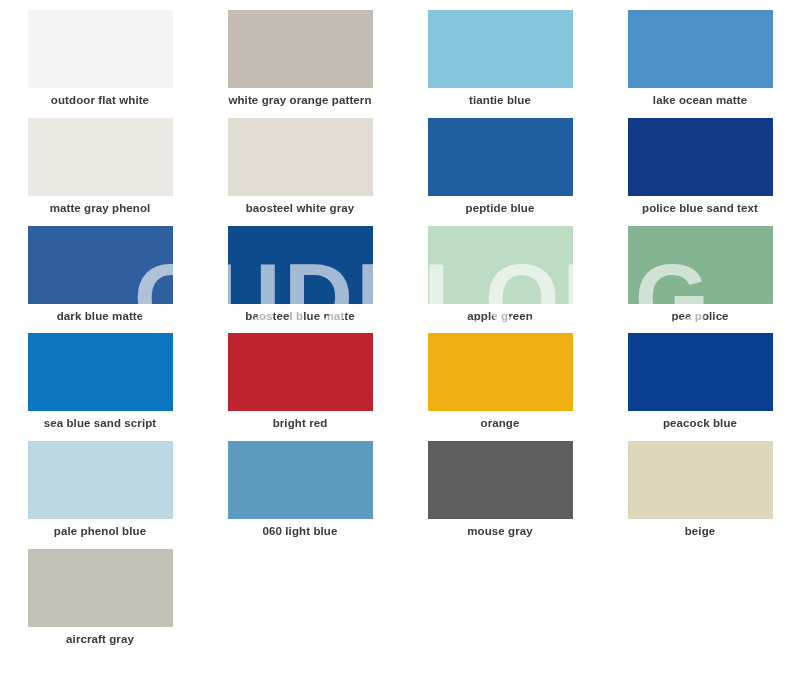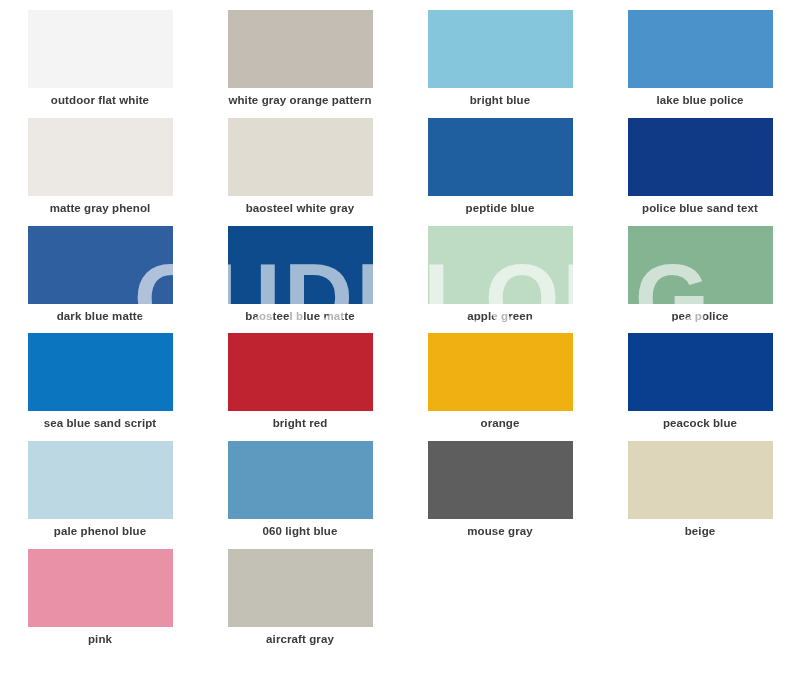--- a/index.html
+++ b/index.html
@@ -101,25 +101,25 @@
       <div class="swatch-cell">
         <div class="swatch-chip" style="background: rgb(244, 244, 244);"></div>
         <div class="swatch-label">outdoor flat white</div>
       </div>
       <div class="swatch-cell">
         <div class="swatch-chip" style="background: rgb(196, 189, 180);"></div>
         <div class="swatch-label">white gray orange pattern</div>
       </div>
       <div class="swatch-cell">
         <div class="swatch-chip" style="background: rgb(134, 198, 221);"></div>
-        <div class="swatch-label">bright blue</div>
+        <div class="swatch-label">tiantie blue</div>
       </div>
       <div class="swatch-cell">
         <div class="swatch-chip" style="background: rgb(75, 146, 203);"></div>
-        <div class="swatch-label">lake blue police</div>
+        <div class="swatch-label">lake ocean matte</div>
       </div>
       <div class="swatch-cell">
         <div class="swatch-chip" style="background: rgb(236, 233, 228);"></div>
         <div class="swatch-label">matte gray phenol</div>
       </div>
       <div class="swatch-cell">
         <div class="swatch-chip" style="background: rgb(224, 220, 210);"></div>
         <div class="swatch-label">baosteel white gray</div>
       </div>
       <div class="swatch-cell">
@@ -172,24 +172,20 @@
       </div>
       <div class="swatch-cell">
         <div class="swatch-chip" style="background: rgb(94, 94, 94);"></div>
         <div class="swatch-label">mouse gray</div>
       </div>
       <div class="swatch-cell">
         <div class="swatch-chip" style="background: rgb(222, 214, 187);"></div>
         <div class="swatch-label">beige</div>
       </div>
       <div class="swatch-cell">
-        <div class="swatch-chip" style="background: rgb(232, 145, 167);"></div>
-        <div class="swatch-label">pink</div>
-      </div>
-      <div class="swatch-cell">
         <div class="swatch-chip" style="background: rgb(195, 193, 181);"></div>
         <div class="swatch-label">aircraft gray</div>
       </div>
     </div>
 
   <div id="watermark">
     <span class="wm-text">OUDELONG</span>
   </div>
 
 </div>

